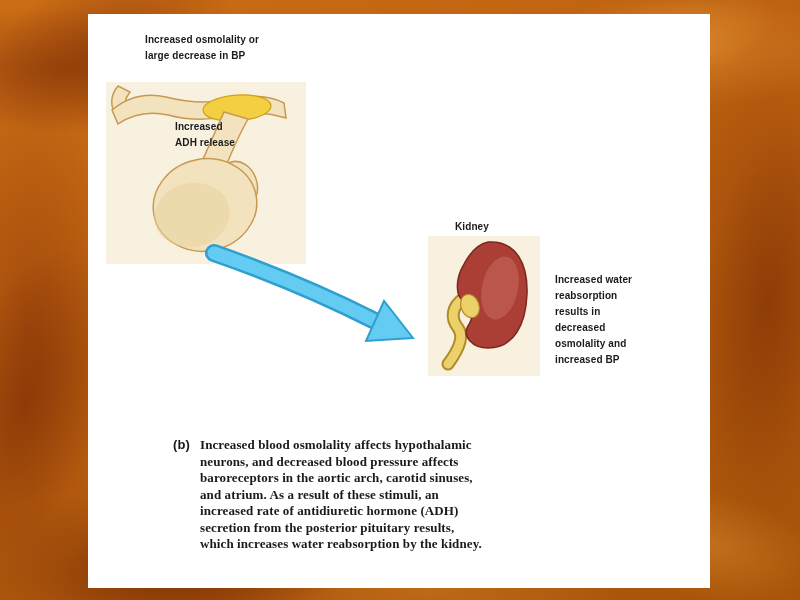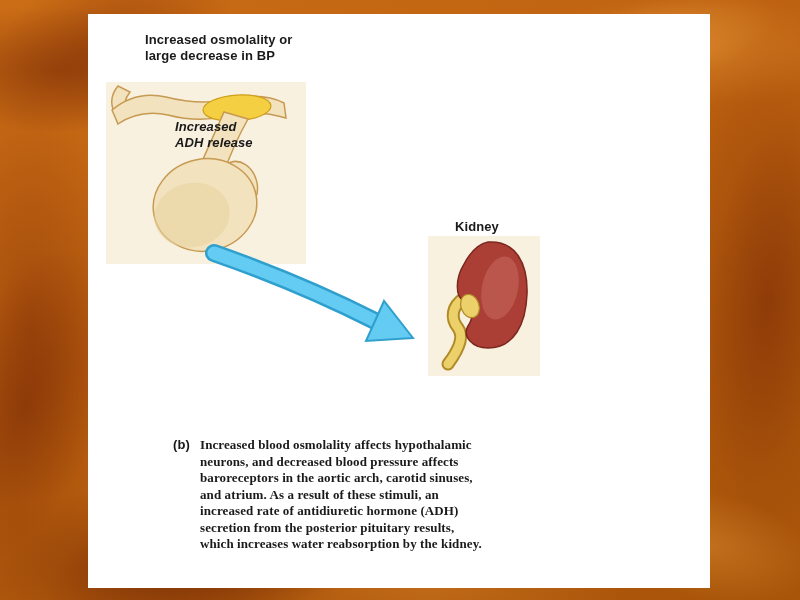--- a/index.html
+++ b/index.html
@@ -16,23 +16,23 @@
       linear-gradient(160deg,#cb6d16 0%,#b85e0f 45%,#a85409 100%);
   }
   .streak{position:absolute;pointer-events:none;}
   .s1{left:-50px;top:240px;width:150px;height:330px;background:radial-gradient(ellipse at center, rgba(112,34,4,0.45), rgba(112,34,4,0) 70%);transform:rotate(18deg);}
   .s2{left:-30px;top:-30px;width:270px;height:150px;background:radial-gradient(ellipse at center, rgba(112,34,4,0.40), rgba(112,34,4,0) 70%);transform:rotate(-25deg);}
   .s3{left:705px;top:110px;width:130px;height:380px;background:radial-gradient(ellipse at center, rgba(118,38,5,0.35), rgba(118,38,5,0) 70%);transform:rotate(8deg);}
   .s4{left:40px;top:505px;width:320px;height:130px;background:radial-gradient(ellipse at center, rgba(100,30,4,0.40), rgba(100,30,4,0) 70%);transform:rotate(-10deg);}
   .s5{left:520px;top:0px;width:260px;height:90px;background:radial-gradient(ellipse at center, rgba(242,168,72,0.40), rgba(242,168,72,0) 70%);transform:rotate(-14deg);}
   .s6{left:590px;top:490px;width:230px;height:110px;background:radial-gradient(ellipse at center, rgba(242,168,72,0.32), rgba(242,168,72,0) 70%);transform:rotate(12deg);}
   .panel{position:absolute;left:88px;top:14px;width:622px;height:574px;background:#ffffff;}
-  .label{position:absolute;color:#1a1a1a;font-size:13px;line-height:16px;font-weight:bold;white-space:pre-line;letter-spacing:0.1px;}
+  .label{position:absolute;color:#1a1a1a;font-size:10px;line-height:16px;font-weight:bold;white-space:pre-line;letter-spacing:0.1px;}
   .stimulus{left:57px;top:18px;}
-  .adh{left:87px;top:105px;z-index:3;font-style:italic;}
+  .adh{left:87px;top:105px;z-index:3;}
   .kidney-title{left:367px;top:205px;}
   .result{left:467px;top:258px;}
   .pituitary-box{position:absolute;left:18px;top:68px;width:200px;height:182px;background:#f9f1e0;}
   .kidney-box{position:absolute;left:340px;top:222px;width:112px;height:140px;background:#f9f1e0;}
   .pituitary-box svg,.kidney-box svg{position:absolute;left:0;top:0;}
   .arrow{position:absolute;left:112px;top:229px;width:225px;height:105px;z-index:2;}
   .caption{position:absolute;left:85px;top:423px;display:flex;color:#1a1a1a;font-size:13px;line-height:16.5px;font-weight:bold;letter-spacing:0.1px;}
   .marker{flex:0 0 27px;}
   .cap-text{width:376px;white-space:pre-line;font-family:Liberation Serif, serif;}
 </style>
@@ -89,20 +89,26 @@
         <path d="M36,62 C24,70 22,82 30,92 C36,100 32,112 20,128" fill="none" stroke="#ecd06a" stroke-width="9" stroke-linecap="round"></path>
 
         <path d="M60,6 C88,4 100,28 99,58 C98,88 86,112 60,112 C44,112 34,100 40,90 C47,80 44,68 35,64 C27,60 28,42 35,30 C42,16 50,8 60,6 Z" fill="#ac3f35" stroke="#7c281f" stroke-width="1.5"></path>
 
         <ellipse cx="72" cy="52" rx="18" ry="32" transform="rotate(12 72 52)" fill="#c76a5c" opacity="0.55"></ellipse>
 
         <ellipse cx="42" cy="70" rx="9" ry="12" transform="rotate(-20 42 70)" fill="#ecd06a" stroke="#b08a28" stroke-width="1.2"></ellipse>
       </svg>
     </div>
 
+    <div class="label result">Increased water
+reabsorption
+results in
+decreased
+osmolality and
+increased BP</div>
 
     <div class="caption">
       <span class="marker">(b)</span>
       <span class="cap-text">Increased blood osmolality affects hypothalamic
 neurons, and decreased blood pressure affects
 baroreceptors in the aortic arch, carotid sinuses,
 and atrium. As a result of these stimuli, an
 increased rate of antidiuretic hormone (ADH)
 secretion from the posterior pituitary results,
 which increases water reabsorption by the kidney.</span>

